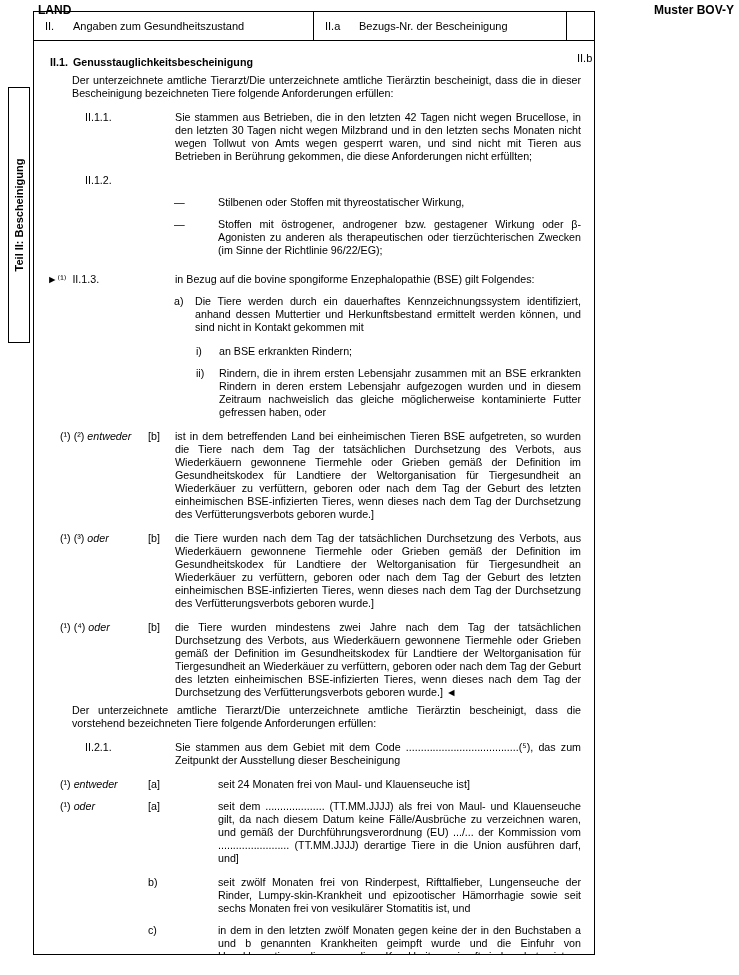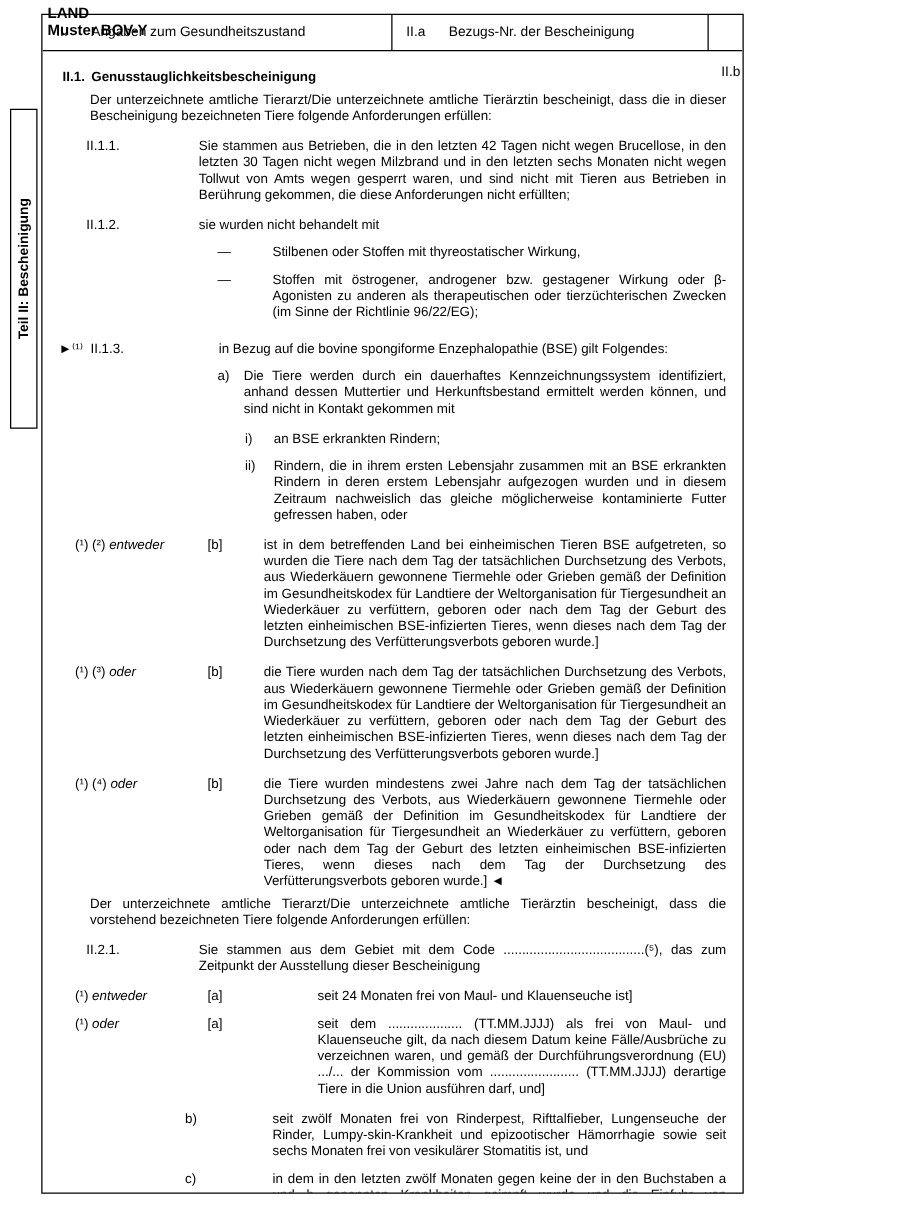--- a/index.html
+++ b/index.html
@@ -1,19 +1,19 @@
 <!DOCTYPE html>
 <html><head>
 <meta charset="utf-8">
 <style>
   html,body{margin:0;padding:0;background:#fff;}
   .page{position:relative;width:739px;height:975px;background:#fff;color:#000;
         font-family:"Liberation Sans","DejaVu Sans",sans-serif;overflow:hidden;}
   .topbar{position:absolute;left:38px;right:5px;top:3px;display:flex;
-          justify-content:space-between;font-weight:bold;font-size:12px;flex-direction:column;}
+          justify-content:space-between;font-weight:bold;font-size:12px;}
   
   .sidetab{position:absolute;left:8px;top:87px;width:22px;height:256px;
            border:1.2px solid #000;box-sizing:border-box;}
   .sidetab span{position:absolute;left:50%;top:50%;
            transform:translate(-50%,-50%) rotate(-90deg);white-space:nowrap;
            font-weight:bold;font-size:11px;}
   
   .box{position:absolute;left:33px;top:11px;width:562px;height:944px;
        border:1.5px solid #000;box-sizing:border-box;overflow:hidden;}
   .hrow{display:flex;height:28px;border-bottom:1.5px solid #000;font-size:11px;}
@@ -28,32 +28,32 @@
   .diag{position:absolute;left:0;top:0;width:100%;height:100%;}
   
   .content{font-size:10.7px;line-height:13px;}
   .row{display:flex;margin-right:13px;}
   .t{flex:1;text-align:justify;}
   .b{font-weight:bold;}
   .it{font-style:italic;}
   .sechead{margin-left:11px;}
   .sechead .no{width:28px;flex:none;font-weight:bold;text-align:center;}
   .intro{margin-left:38px;align-items:center;}
-  .item{margin-left:35px;}
+  .item{margin-left:51px;}
   .item .ino{width:90px;flex:none;}
   .item113{margin-left:13px;}
   .lbl113{width:128px;flex:none;}
   .lbl113 .no113{margin-left:6px;}
   .dashrow{margin-left:140px;}
   .dashrow .dm{width:44px;flex:none;}
   .arow{margin-left:140px;}
   .arow .am{width:21px;flex:none;}
   .irow{margin-left:162px;}
   .irow .im{width:23px;flex:none;}
-  .fnrow{margin-left:26px;gap:18px;}
+  .fnrow{margin-left:26px;}
   .fnrow .fn{width:88px;flex:none;}
   .bm{flex:none;}
   .bm-b{width:27px;}
   .bm-a{width:70px;}
   .bcrow{margin-left:114px;}
   .bcrow .bcm{width:70px;flex:none;}
   .mt5{margin-top:5px;}  .mt9{margin-top:9px;}  .mt11{margin-top:11px;}
   .mt15{margin-top:15px;} .mt16{margin-top:16px;}
 </style>
 </head>
@@ -100,21 +100,20 @@
         <div class="t">Der unterzeichnete amtliche Tierarzt/Die unterzeichnete amtliche Tierärztin bescheinigt, dass die in dieser Bescheinigung bezeichneten Tiere folgende Anforderungen erfüllen:</div>
       </div>
 
       <div class="row item mt11">
         <span class="ino">II.1.1.</span>
         <div class="t">Sie stammen aus Betrieben, die in den letzten 42 Tagen nicht wegen Brucellose, in den letzten 30 Tagen nicht wegen Milzbrand und in den letzten sechs Monaten nicht wegen Tollwut von Amts wegen gesperrt waren, und sind nicht mit Tieren aus Betrieben in Berührung gekommen, die diese Anforderungen nicht erfüllten;</div>
       </div>
 
       <div class="row item mt11">
         <span class="ino">II.1.2.</span>
-        <div class="t">sie wurden nicht behandelt mit</div>
       </div>
 
       <div class="row dashrow mt9">
         <span class="dm">—</span>
         <div class="t">Stilbenen oder Stoffen mit thyreostatischer Wirkung,</div>
       </div>
 
       <div class="row dashrow mt9">
         <span class="dm">—</span>
         <div class="t">Stoffen mit östrogener, androgener bzw. gestagener Wirkung oder β-Agonisten zu anderen als therapeutischen oder tierzüchterischen Zwecken (im Sinne der Richtlinie 96/22/EG);</div>

